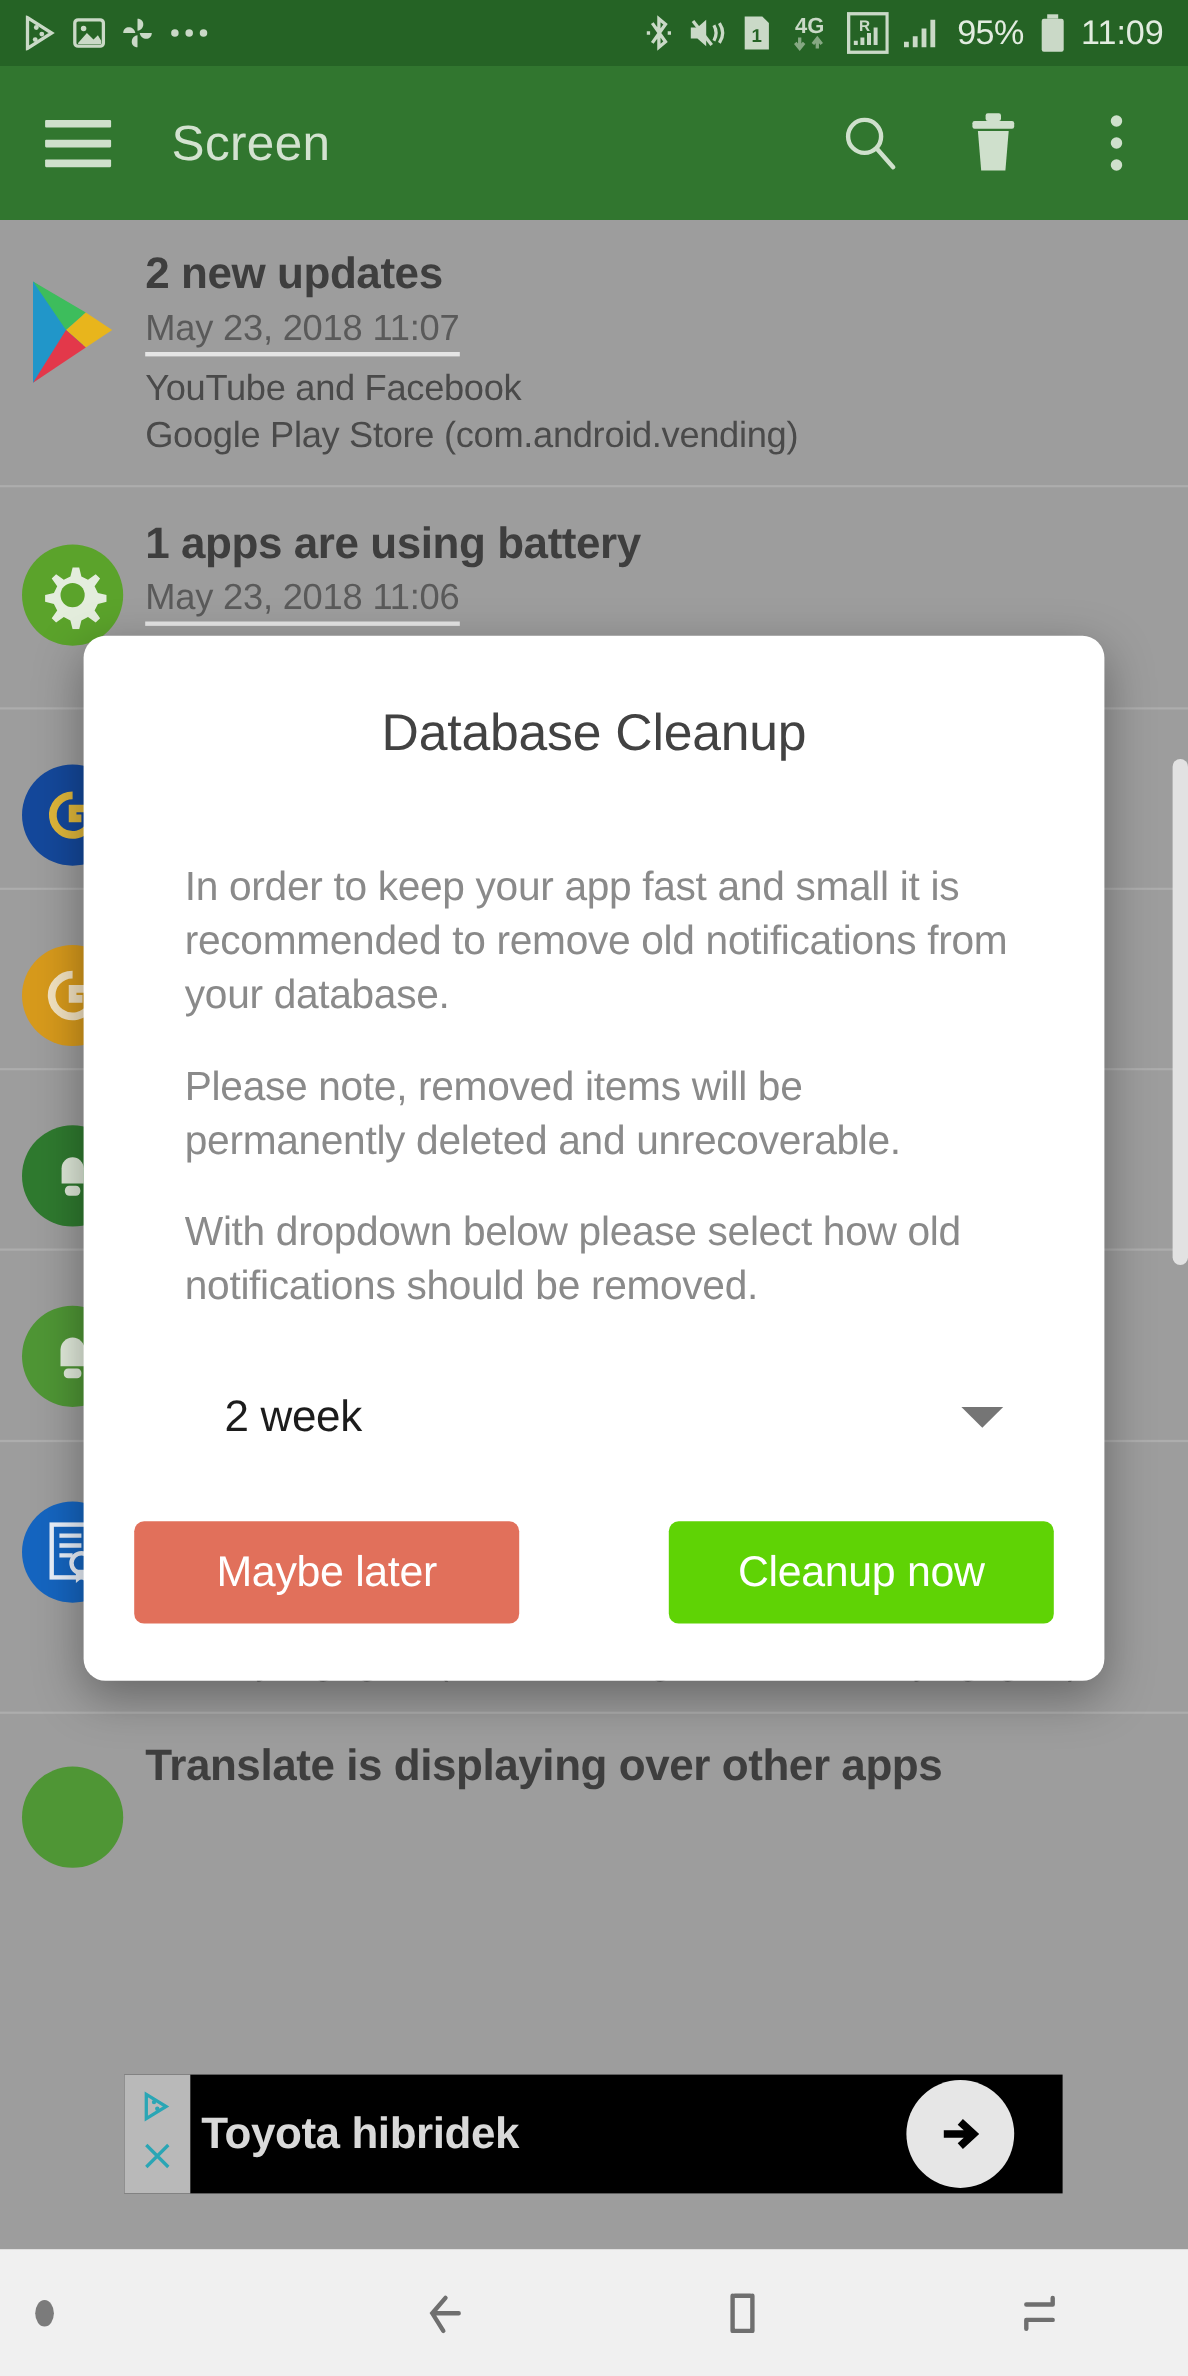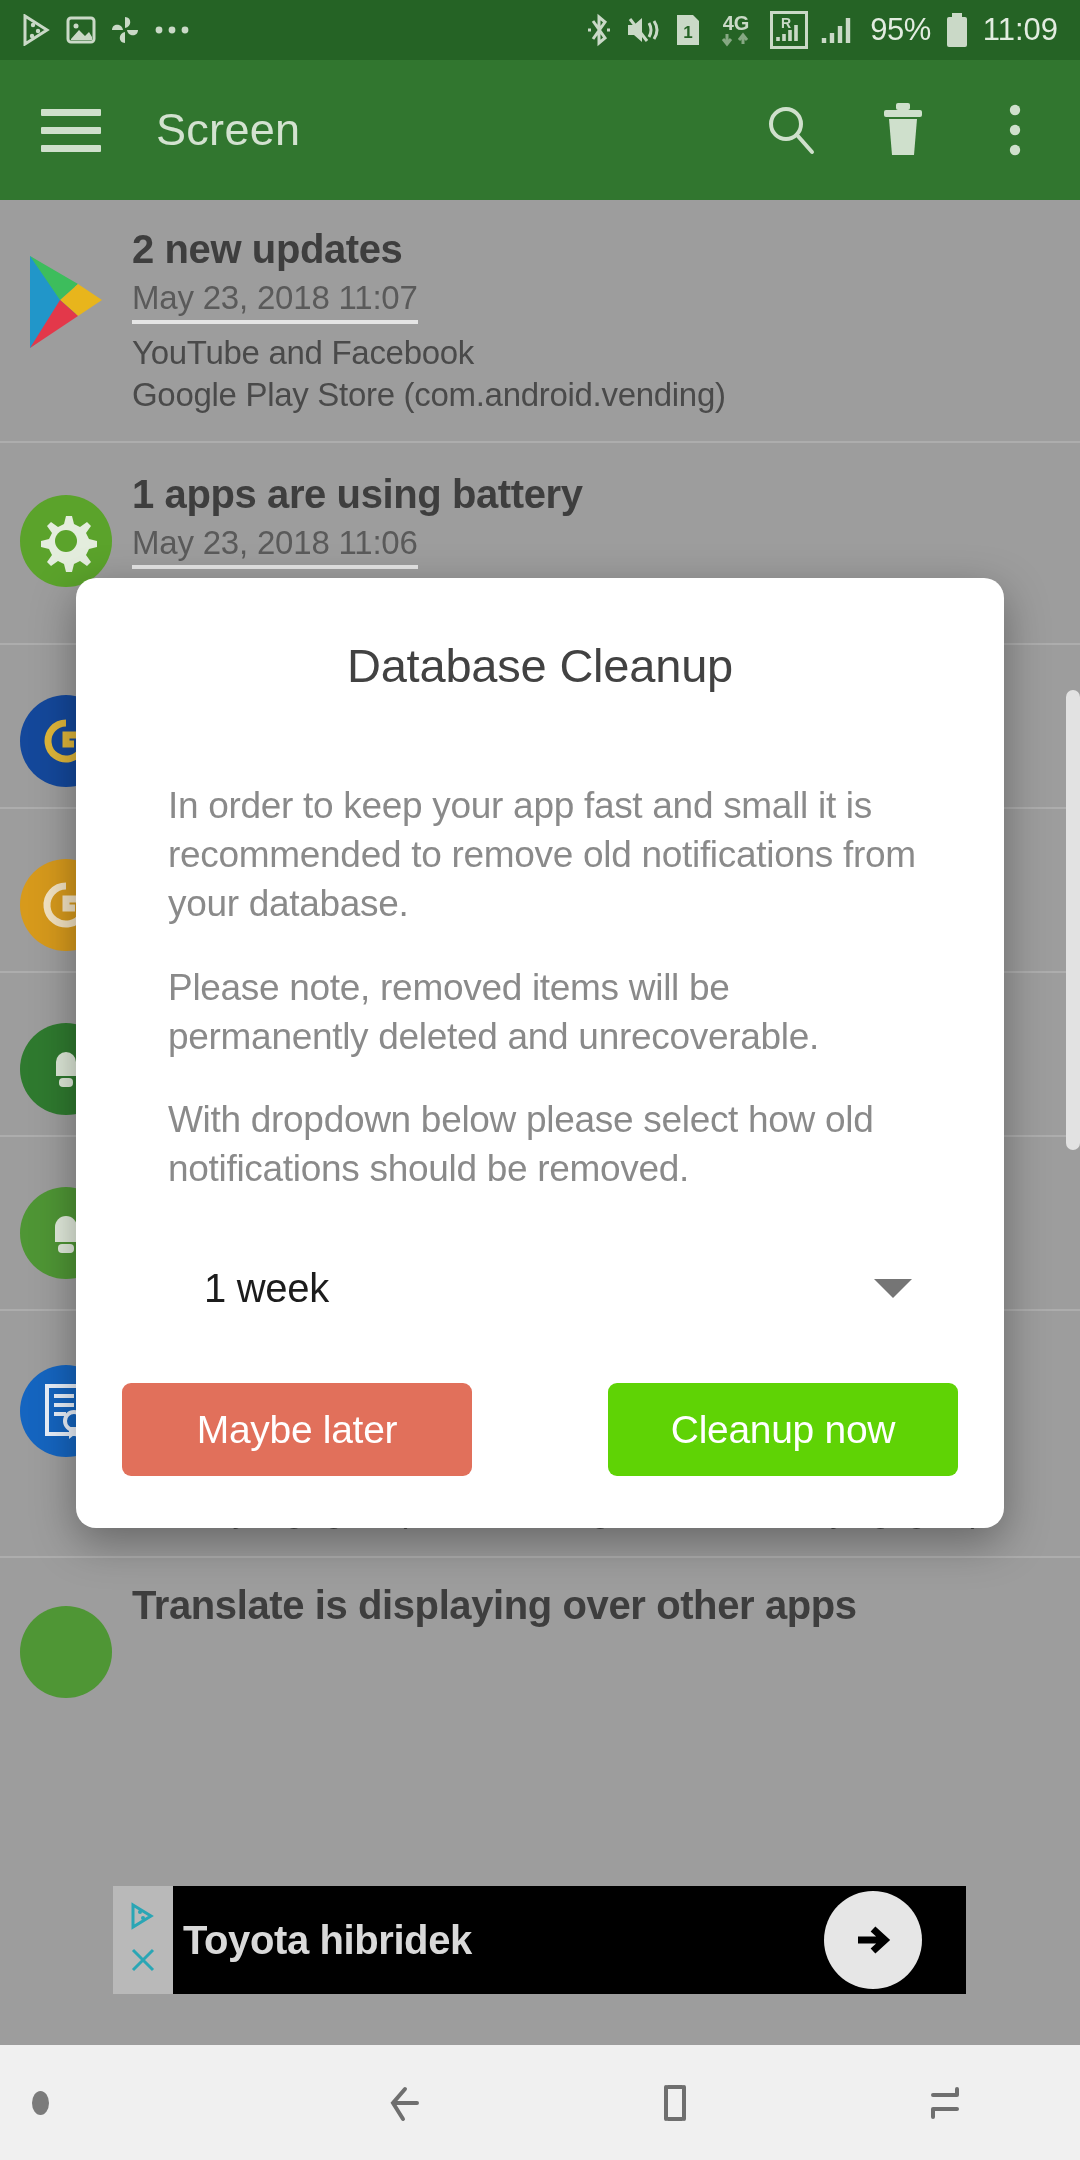--- a/index.html
+++ b/index.html
@@ -378,21 +378,21 @@
 
   <div id="dialog">
     <div id="dialog-title">Database Cleanup</div>
     <div id="dialog-body">
       <p class="para">In order to keep your app fast and small it is recommended to remove old notifications from your database.</p>
       <p class="para">Please note, removed items will be permanently deleted and unrecoverable.</p>
       <p class="para">With dropdown below please select how old notifications should be removed.</p>
     </div>
 
     <div id="spinner">
-      <span id="spinner-value">1 week</span>
+      <span id="spinner-value">2 week</span>
       <span id="spinner-caret"></span>
     </div>
 
     <div id="dialog-actions">
       <button class="dbtn" id="btn-later">Maybe later</button>
       <button class="dbtn" id="btn-cleanup">Cleanup now</button>
     </div>
   </div>
 
   <div id="ad-banner">

